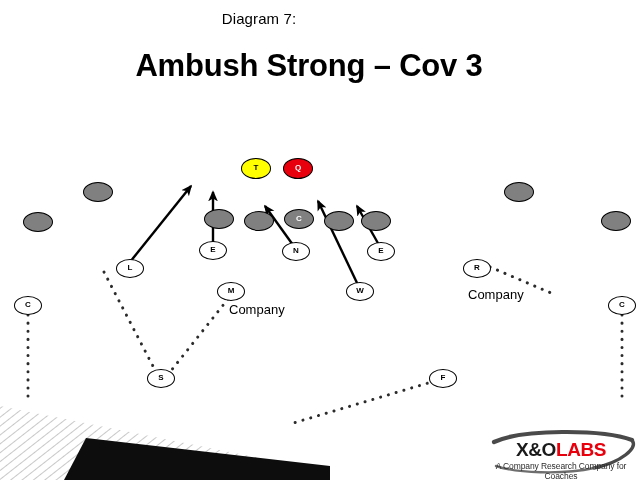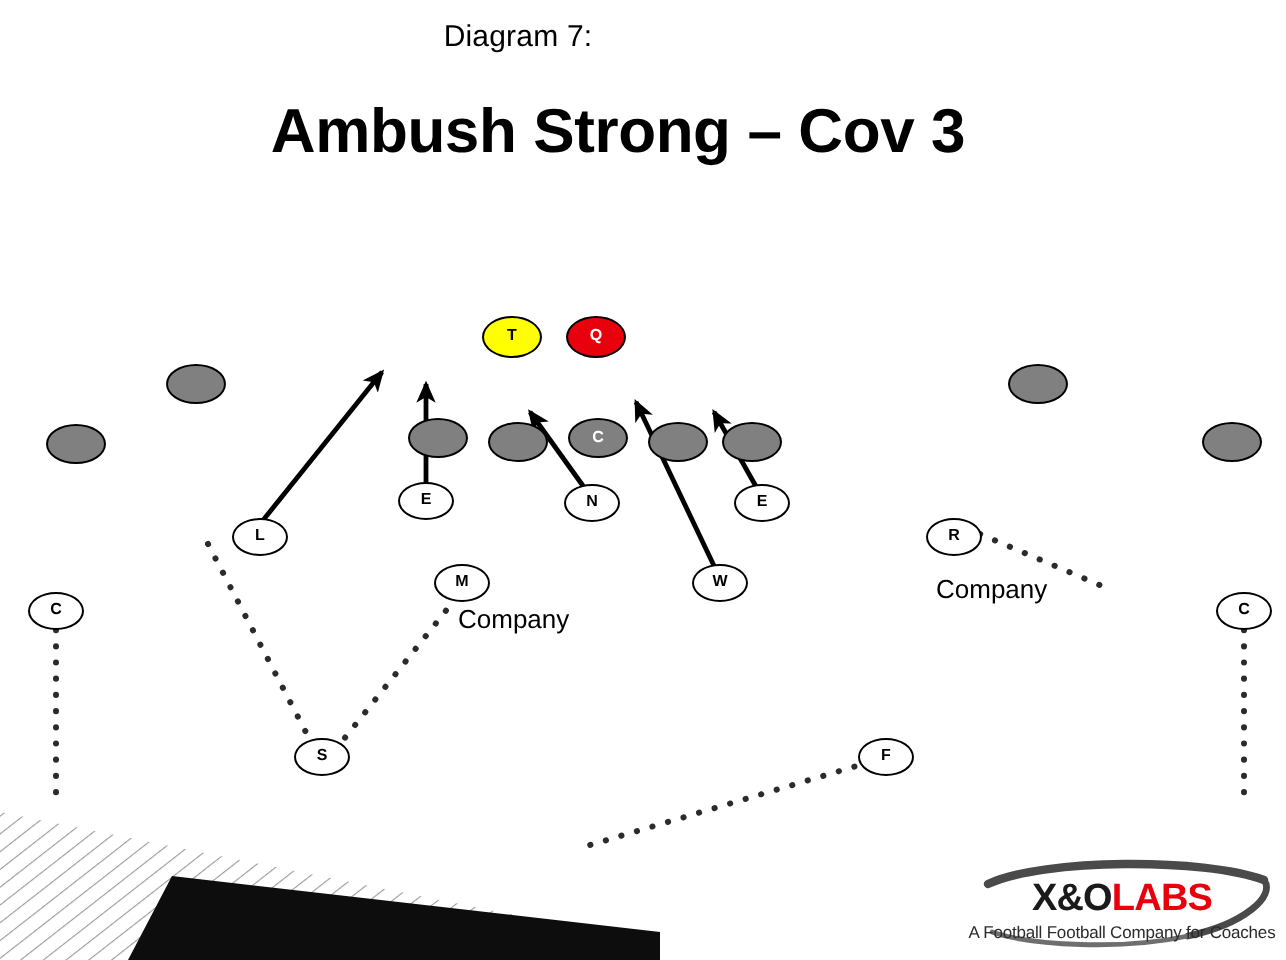--- a/index.html
+++ b/index.html
@@ -231,16 +231,16 @@
 
   <div id="logo">
     <svg viewBox="0 0 158 50" xmlns="http://www.w3.org/2000/svg" style="position:absolute;left:0;top:0;width:158px;height:50px;">
       <path d="M 12 14 C 40 1, 120 1, 150 12" stroke="#4a4a4a" stroke-width="4.2" fill="none" stroke-linecap="round"></path>
       <path d="M 150 12 C 156 20, 140 34, 112 40" stroke="#4a4a4a" stroke-width="3.4" fill="none" stroke-linecap="round"></path>
       <path d="M 112 40 C 80 47, 34 45, 14 38" stroke="#6e6e6e" stroke-width="2.4" fill="none" stroke-linecap="round"></path>
     </svg>
     <div id="logo-wordmark">
       <span id="logo-xo">X&amp;O</span><span id="logo-labs">LABS</span>
     </div>
-    <div id="logo-tagline">A Football Football Company for Coaches</div>
+    <div id="logo-tagline">A Company Research Company for Coaches</div>
   </div>
 
 </div>
 
 </body></html>

